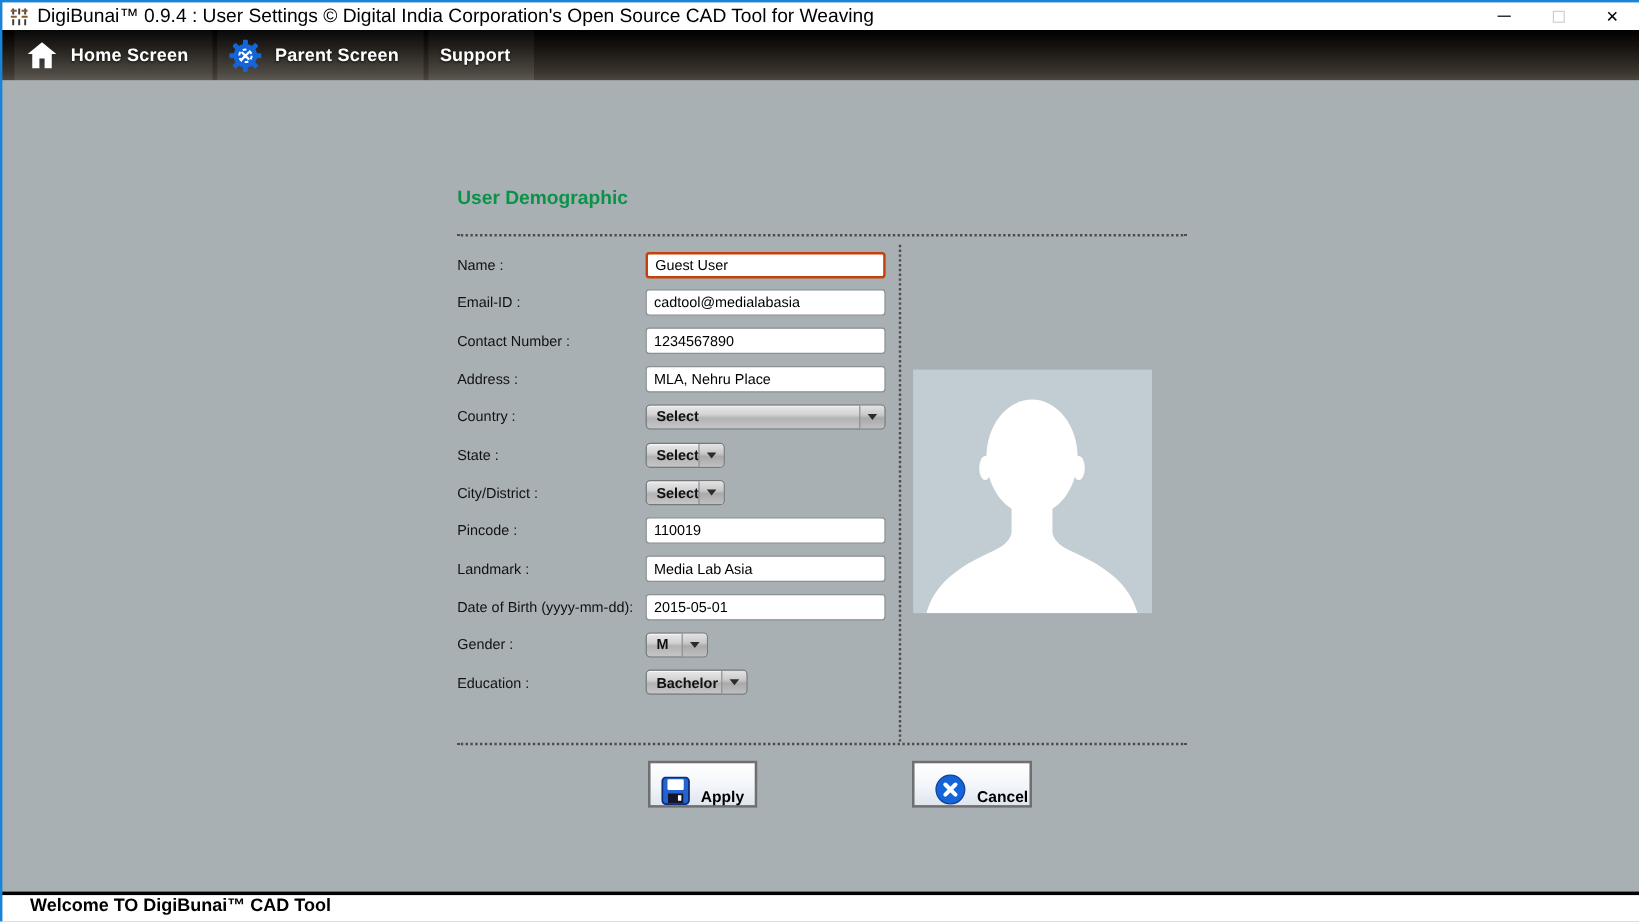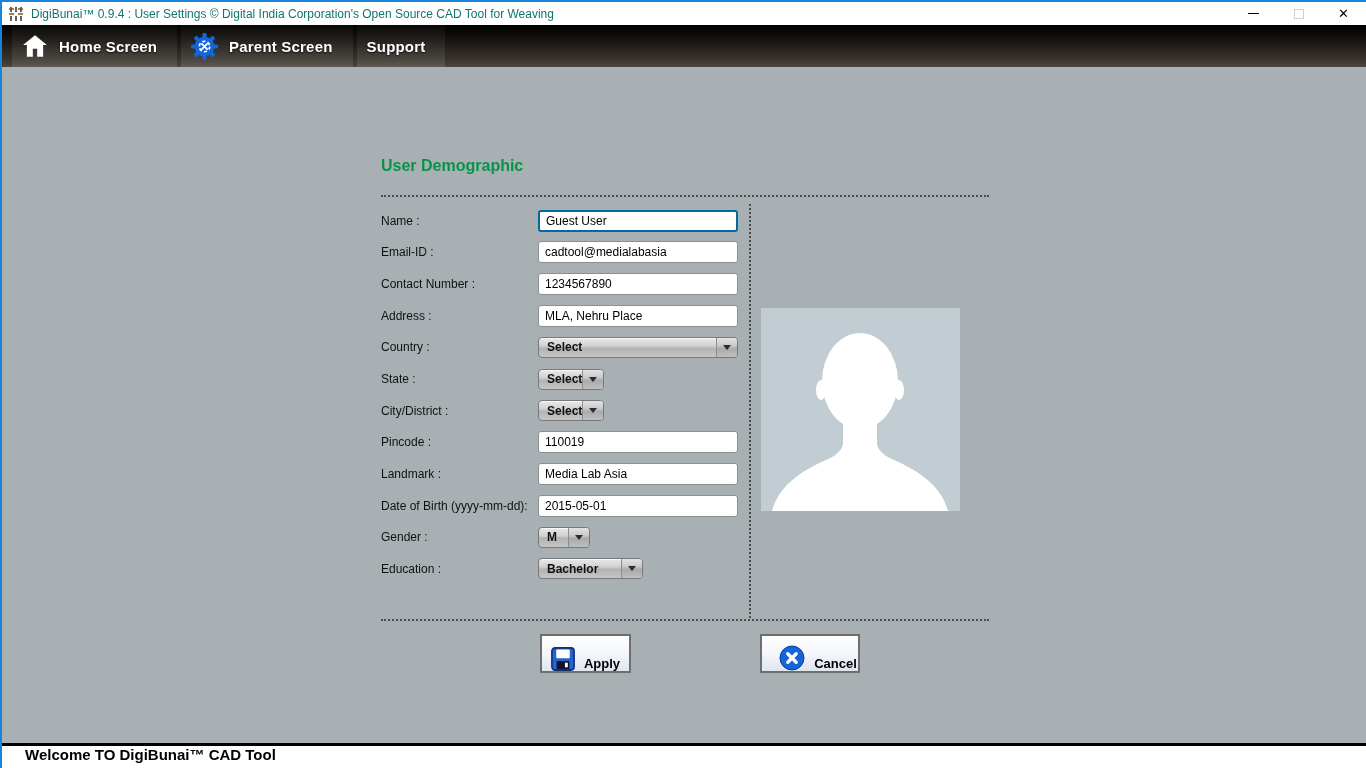--- a/index.html
+++ b/index.html
@@ -4,21 +4,21 @@
 <style>
   * { margin:0; padding:0; box-sizing:border-box; }
   html,body { width:1366px; height:768px; overflow:hidden; font-family:"Liberation Sans", sans-serif; }
   .window { position:relative; width:1366px; height:768px; background:#a9b0b4; }
 
   
   .titlebar { position:absolute; top:0; left:0; width:100%; height:25px; background:#ffffff;
               border-top:2px solid #1883d7; display:flex; align-items:center; }
   .titlebar-left-border { position:absolute; top:0; left:0; width:2px; height:768px; background:#1883d7; z-index:50; }
   .app-icon { width:16px; height:16px; margin:0 7px 0 8px; }
-  .title-text { font-size:12px; color:#0f766e; white-space:nowrap;text-align:center; }
+  .title-text { font-size:16px; color:#000000; white-space:nowrap;text-align:center; }
   .win-controls { position:absolute; right:0; top:0; height:23px; display:flex; }
   .win-btn { width:45px; height:23px; display:flex; align-items:center; justify-content:center; }
   .min-glyph { width:11px; height:1px; background:#000; display:block; }
   .max-glyph { width:10px; height:10px; border:1px solid #cfcfcf; display:block; }
   .close-glyph { font-size:13px; color:#000; line-height:1; }
 
   
   .menubar { position:absolute; top:25px; left:0; width:100%; height:42px;
              background:linear-gradient(180deg,#000 0%,#17130f 35%,#3b362f 85%,#4d473f 100%);
              display:flex; align-items:stretch; padding-left:12px; }
@@ -35,21 +35,21 @@
   .divider-bottom { top:552px; }
   .divider-v { position:absolute; left:749px; top:137px; height:414px; border-left:2px dotted #4d4d4d; }
 
   
   .form-rows { position:absolute; left:381px; top:138px; width:360px; }
   .form-row { height:31.65px; display:flex; align-items:center; }
   .field-label { width:157px; font-size:12px; color:#111; flex:none; }
   .text-input { width:200px; height:22px; border:1px solid #8a8f94; border-radius:3px;
                 background:#fff; font-family:"Liberation Sans",sans-serif; font-size:12px; color:#000;
                 padding:0 6px; outline:none; }
-  .text-input.focused { border:2px solid #0369a1; }
+  .text-input.focused { border:2px solid #c2410c; }
   .combo { height:21px; border:1px solid #75797d; border-radius:4px; display:flex; align-items:stretch;
            background:linear-gradient(180deg,#e9e9e9 0%,#d2d2d2 40%,#b3b3b3 55%,#c6c6c6 100%);
            box-shadow:inset 0 1px 0 rgba(255,255,255,.7); cursor:default; overflow:hidden; }
   .combo-value { flex:1; display:flex; align-items:center; padding-left:8px; font-size:12px; font-weight:bold; color:#111; }
   .combo-arrow-box { width:21px; border-left:1px solid #8a8e92; display:flex; align-items:center; justify-content:center;
            background:linear-gradient(180deg,#e3e3e3 0%,#c9c9c9 40%,#aaaaaa 55%,#bfbfbf 100%); }
   .combo-arrow { width:0; height:0; border-left:4px solid transparent; border-right:4px solid transparent;
            border-top:5px solid #2b2b2b; }
 
   
@@ -200,21 +200,21 @@
           <span class="field-label">Gender :</span>
           <div class="combo" style="width: 52px;">
             <span class="combo-value">M</span>
             <span class="combo-arrow-box">
               <span class="combo-arrow"></span>
             </span>
           </div>
         </div>
         <div class="form-row">
           <span class="field-label">Education :</span>
-          <div class="combo" style="width: 105px;">
+          <div class="combo" style="width: 85px;">
             <span class="combo-value">Bachelor</span>
             <span class="combo-arrow-box">
               <span class="combo-arrow"></span>
             </span>
           </div>
         </div>
       </div>
 
     <div class="avatar-box">
       <svg width="199" height="203" viewBox="0 0 199 203">

